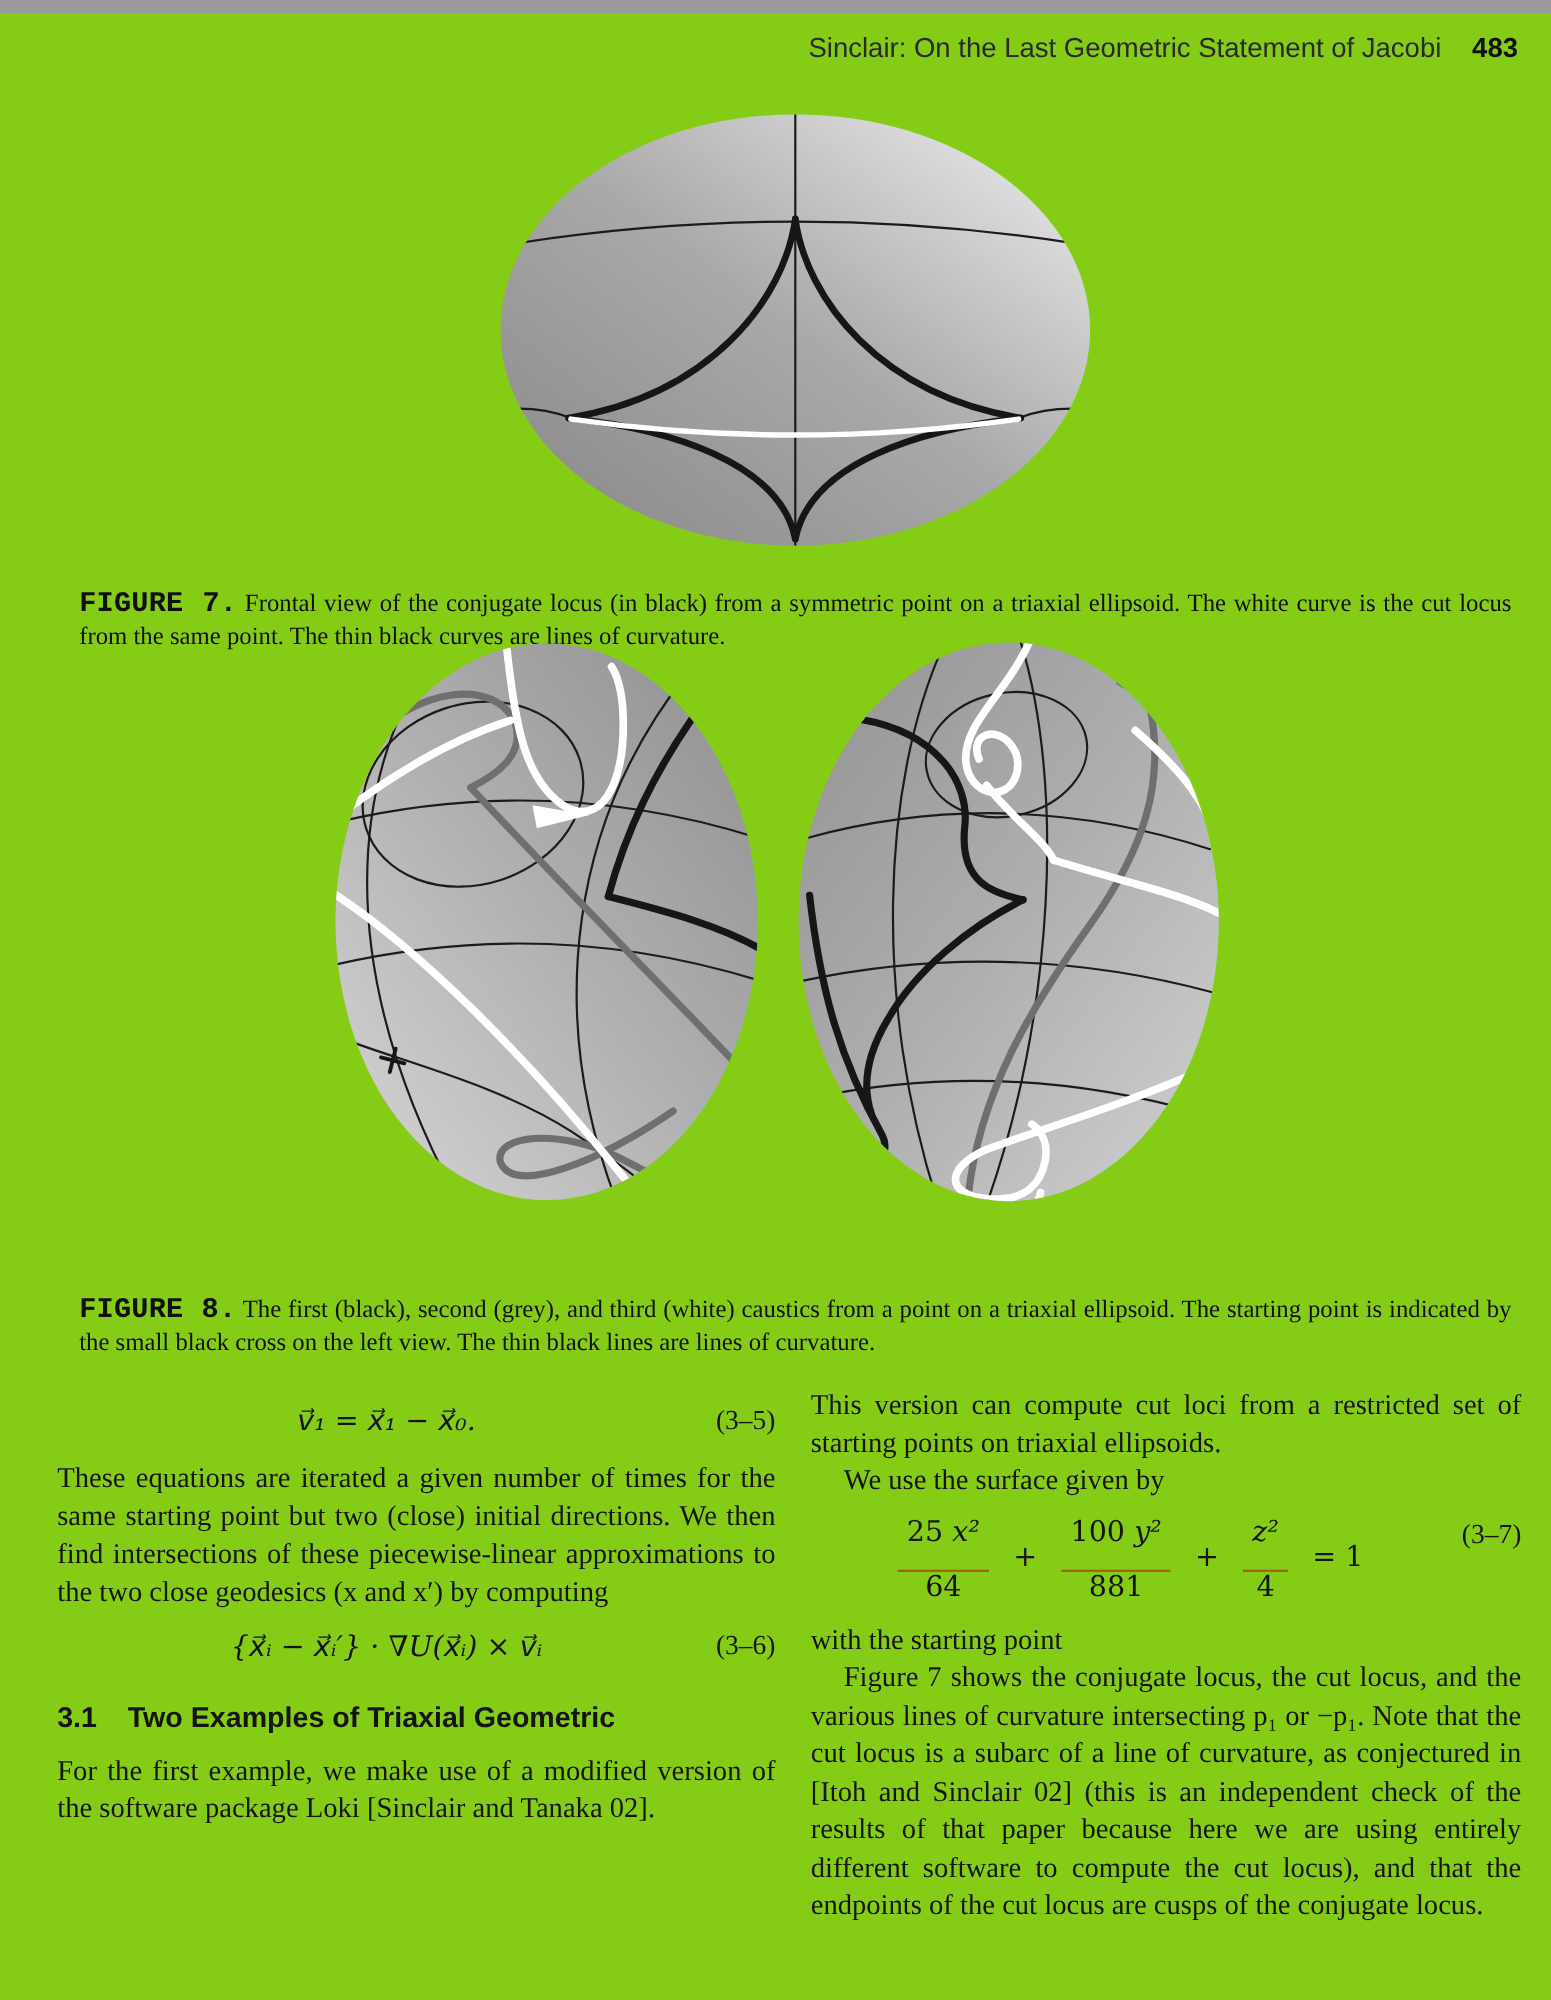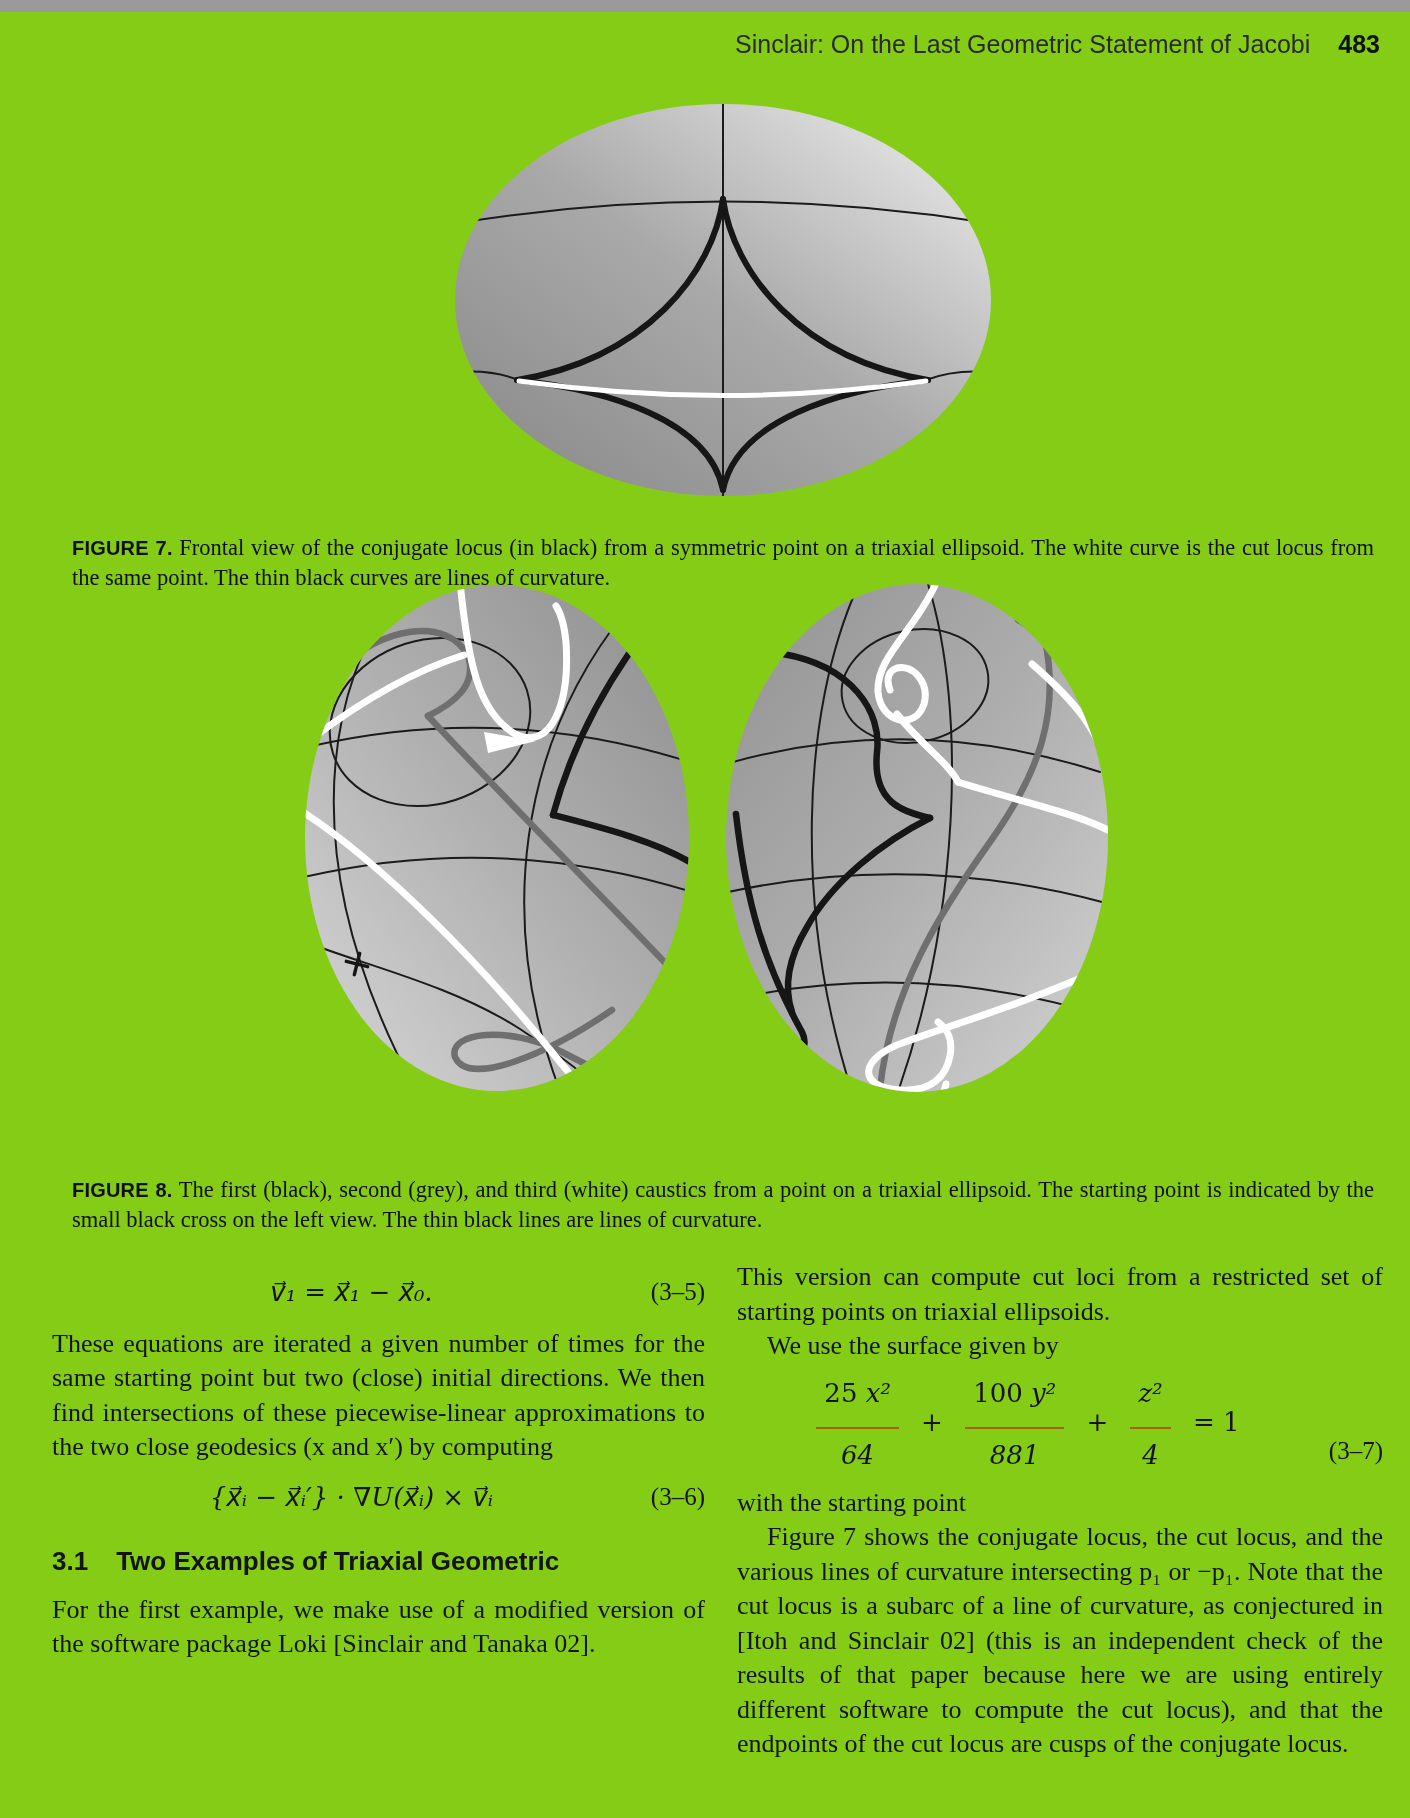--- a/index.html
+++ b/index.html
@@ -20,46 +20,46 @@
   #fig7{top:75px;}
   #fig8{top:552px;}
   
   .caption{
     position:absolute;left:72px;width:1302px;
     font-size:22.5px;line-height:30.5px;text-align:justify;color:#101010;
   }
   #cap7{top:498px;}
   #cap8{top:1140px;}
   .caption .flabel{
-    font-family:Liberation Sans, sans-serif;
-    font-weight:bold;font-size:20px;letter-spacing:.2px;
+    font-family:Liberation Mono, monospace;
+    font-weight:bold;font-size:26px;letter-spacing:.2px;
   }
   
   .columns{
     position:absolute;left:52px;top:1248px;width:1331px;
     display:grid;grid-template-columns:653px 646px;column-gap:32px;
     font-size:26px;line-height:34.5px;text-align:justify;color:#141414;
   }
   .columns p{margin:0;padding:0;}
   .indent{text-indent:30px;}
-  .eq-row{display:flex;align-items:flex-end;margin:15px 0 17px;}
+  .eq-row{display:flex;align-items:flex-start;margin:15px 0 17px;}
   .eq-body{
     flex:1;text-align:center;font-style:italic;
     font-family:"DejaVu Serif","DejaVu Sans",serif;font-size:26px;
   }
   .eq-num{font-style:normal;font-size:25px;}
   .upright{font-style:normal;}
   .section-heading{
     font-family:"Liberation Sans","DejaVu Sans",sans-serif;font-weight:bold;
     font-size:26px;margin:30px 0 14px;display:flex;gap:28px;text-align:left;
   }
   
   .frac{display:inline-block;vertical-align:middle;text-align:center;line-height:1.08;margin:0 2px;}
   .frac .fn{display:block;padding:0 8px 20px;border-bottom:2px solid #a16207;white-space:nowrap;}
-  .frac .fd{display:block;padding-top:12px;font-style:italic;}
+  .frac .fd{display:block;padding-top:0;}
   .op{margin:0 12px;font-style:normal;}
   .eqv{font-style:italic;font-family:"DejaVu Serif","DejaVu Sans",serif;}
 </style>
 </head>
 <body>
 
 <div class="page">
 
   <div class="header">
     <span>Sinclair: On the Last Geometric Statement of Jacobi</span><span class="pg">483</span>

